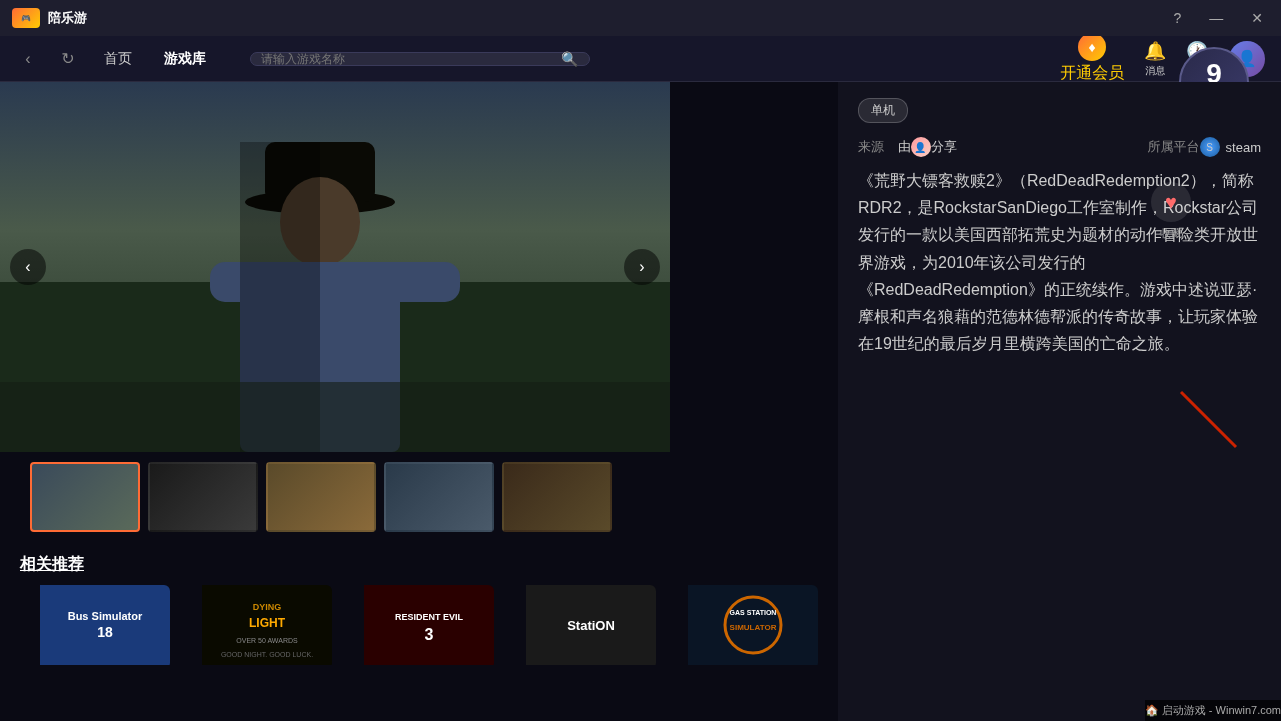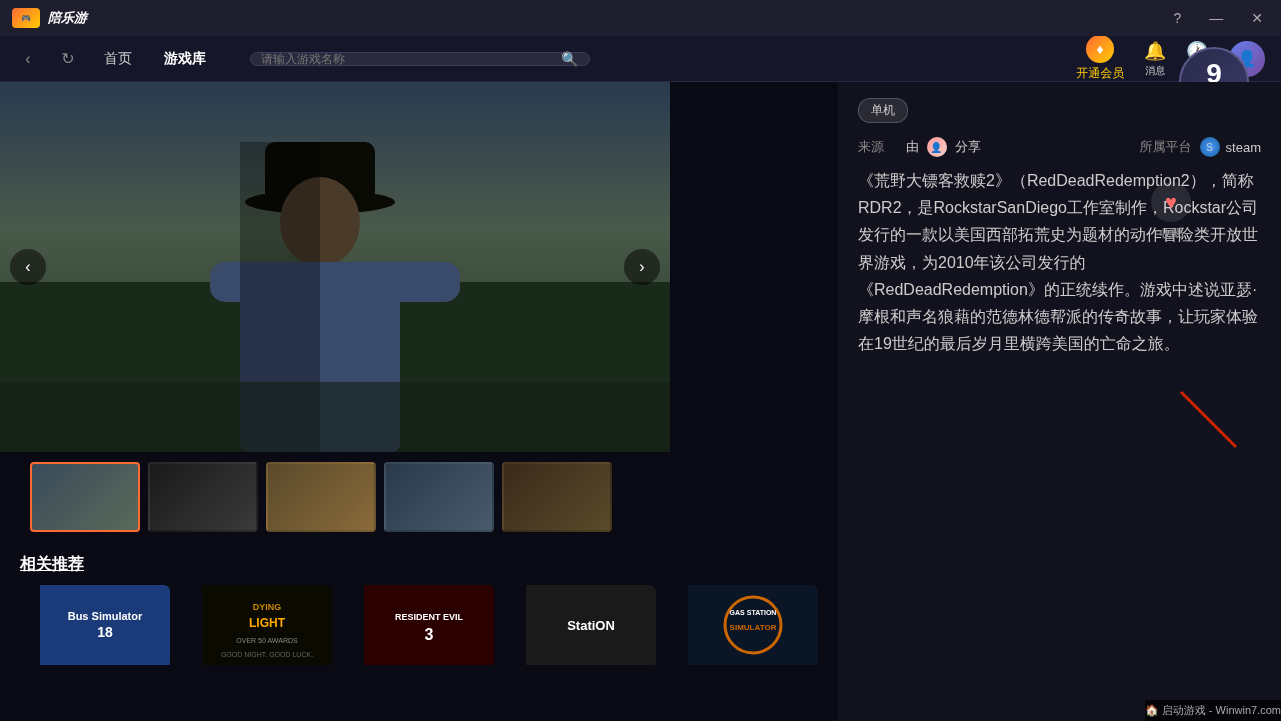--- a/index.html
+++ b/index.html
@@ -37,21 +37,20 @@
       align-items: center;
       justify-content: center;
       font-size: 8px;
       font-weight: bold;
       color: #fff;
     }
     .app-name {
       color: #fff;
       font-size: 13px;
       font-weight: bold;
-      font-style: italic;
     }
     #titlebar-controls {
       display: flex;
       align-items: center;
       gap: 16px;
     }
     .title-btn {
       color: #aaa;
       font-size: 14px;
       cursor: pointer;
@@ -131,21 +130,21 @@
       width: 28px;
       height: 28px;
       background: linear-gradient(135deg, #ff6b35, #ffcc02);
       border-radius: 50%;
       display: flex;
       align-items: center;
       justify-content: center;
       font-size: 14px;
     }
     .member-label {
-      font-size: 12px;
+      font-size: 16px;
       color: #ffcc02;
       margin-top: 2px;
     }
     .nav-icon-btn {
       display: flex;
       flex-direction: column;
       align-items: center;
       cursor: pointer;
       color: #ccc;
     }
@@ -294,21 +293,20 @@
       font-size: 12px;
       padding: 3px 12px;
       border-radius: 12px;
       margin-bottom: 14px;
     }
 
     .info-row {
       display: flex;
       align-items: center;
       margin-bottom: 10px;
-      gap: 8px;
     }
     .info-label {
       color: #888;
       font-size: 13px;
       min-width: 40px;
     }
     .info-value {
       color: #ccc;
       font-size: 13px;
     }

